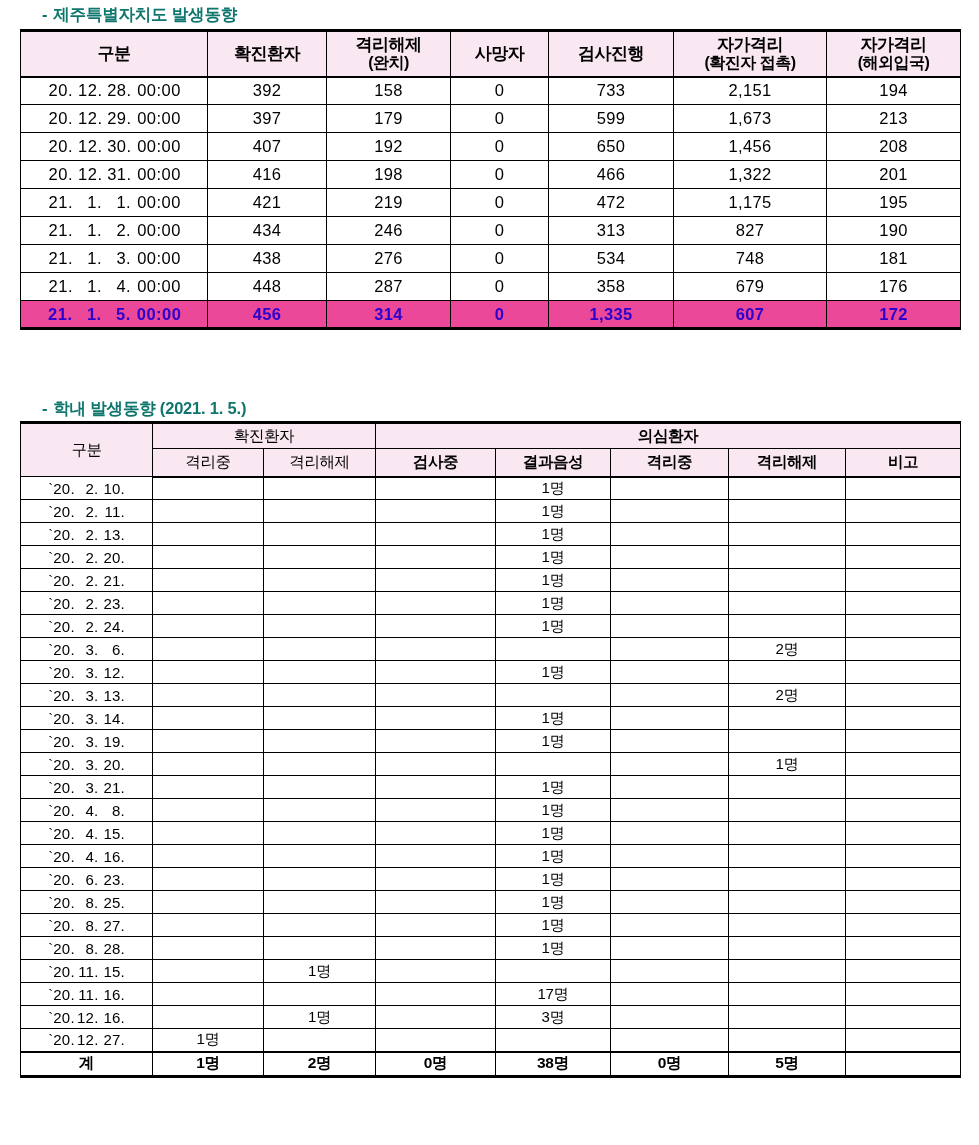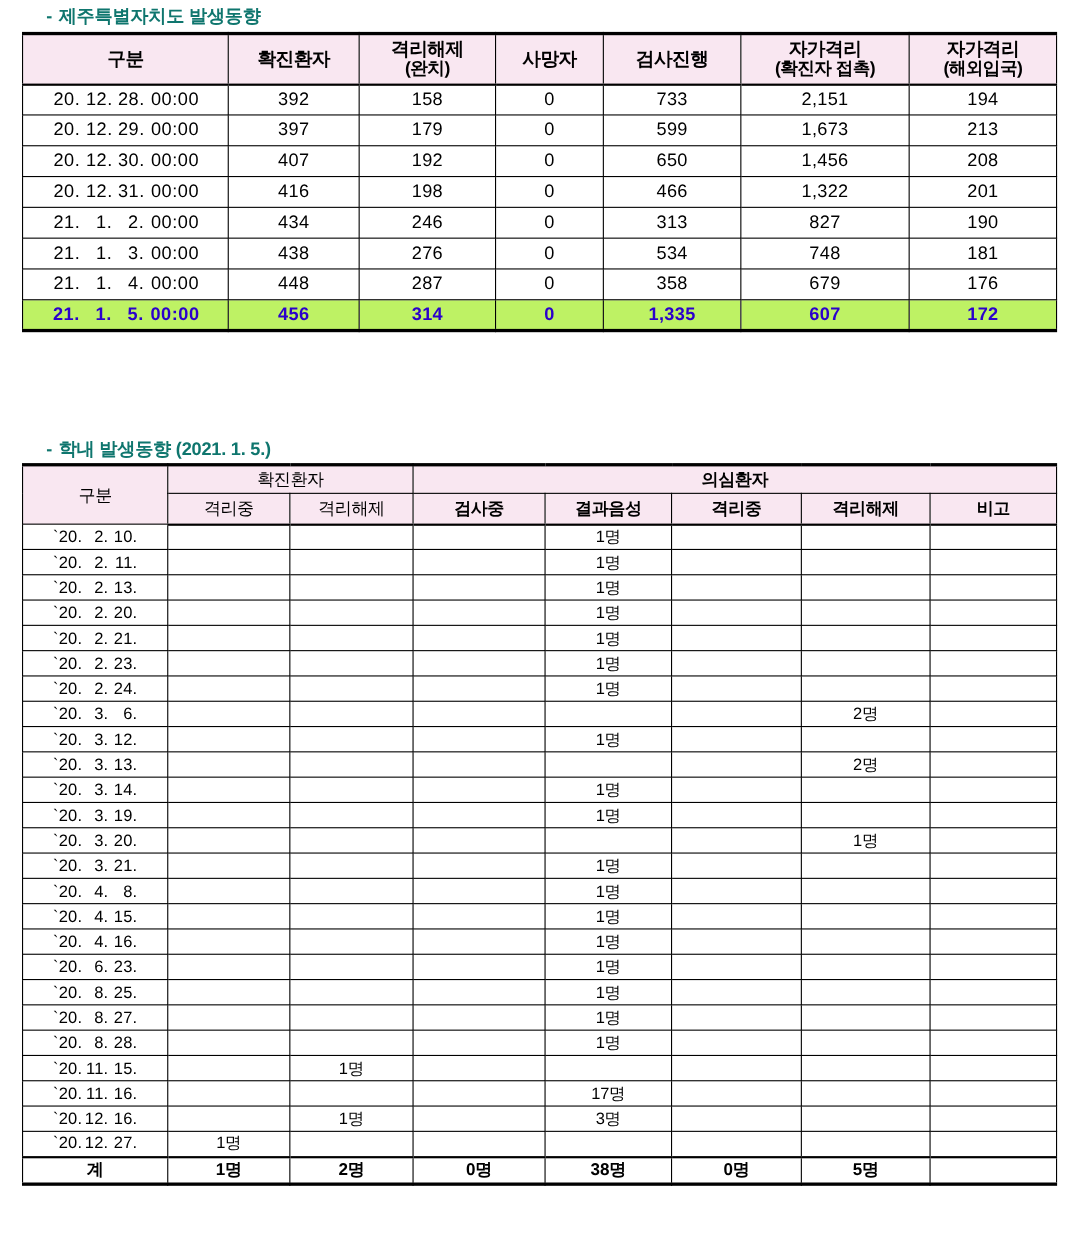--- a/index.html
+++ b/index.html
@@ -60,21 +60,21 @@
     line-height: 1.08;
     letter-spacing: -0.5px;
   }
   #t1 th .sub { display: block; font-size: 16px; }
   #t1 td {
     height: 28px;
     font-size: 16.5px;
     letter-spacing: 0.3px;
   }
   #t1 tr.highlight td {
-    background: #bef264;
+    background: #ec4899;
     color: #2b00cc;
     font-weight: bold;
   }
   #t1 td.date { letter-spacing: 0.5px; }
   .d-seg { display: inline-block; text-align: right; }
   .d-y { width: 26px; }
   .d-m { width: 24px; }
   .d-d { width: 24px; }
   .d-t { margin-left: 6px; }
 
@@ -186,20 +186,29 @@
             <td>208</td>
           </tr>
           <tr>
             <td class="date"><span class="d-seg d-y">20.</span> <span class="d-seg d-m">12.</span> <span class="d-seg d-d">31.</span><span class="d-t">00:00</span></td>
             <td>416</td>
             <td>198</td>
             <td>0</td>
             <td>466</td>
             <td>1,322</td>
             <td>201</td>
+          </tr>
+          <tr>
+            <td class="date"><span class="d-seg d-y">21.</span> <span class="d-seg d-m">1.</span> <span class="d-seg d-d">1.</span><span class="d-t">00:00</span></td>
+            <td>421</td>
+            <td>219</td>
+            <td>0</td>
+            <td>472</td>
+            <td>1,175</td>
+            <td>195</td>
           </tr>
           <tr>
             <td class="date"><span class="d-seg d-y">21.</span> <span class="d-seg d-m">1.</span> <span class="d-seg d-d">2.</span><span class="d-t">00:00</span></td>
             <td>434</td>
             <td>246</td>
             <td>0</td>
             <td>313</td>
             <td>827</td>
             <td>190</td>
           </tr>

